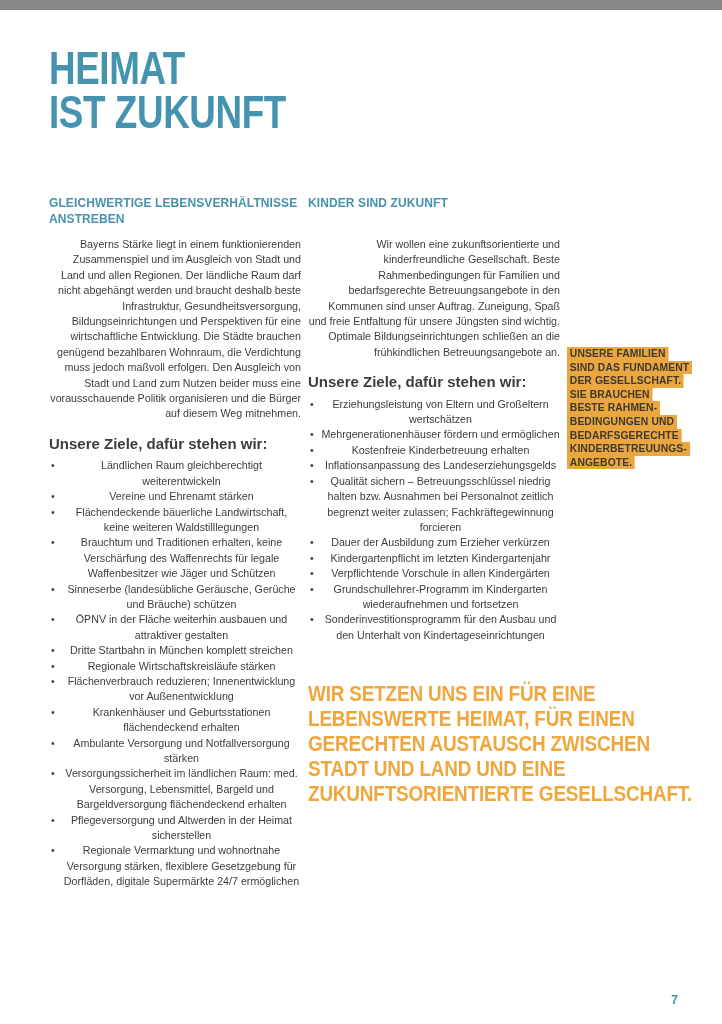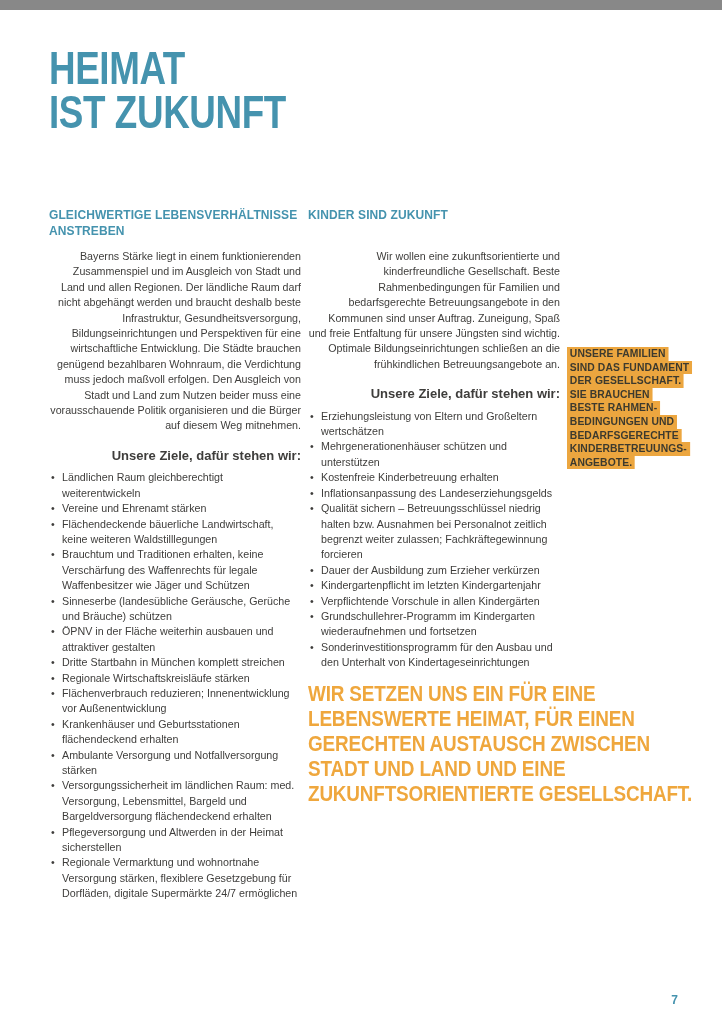--- a/index.html
+++ b/index.html
@@ -26,21 +26,21 @@
     color: #4593ae;
     transform: scaleX(0.80);
     transform-origin: 0 0;
     white-space: nowrap;
   }
   .title-line { display: block; }
 
   
   .col {
     position: absolute;
-    top: 198px;
+    top: 186px;
     width: 252px;
     font-size: 10.7px;
     line-height: 15.4px;
   }
   .col-left  { left: 49px; }
   .col-right { left: 308px; }
 
   .heading {
     margin: 0;
     min-height: 31px;
@@ -53,32 +53,32 @@
   }
   .intro {
     margin: 0;
     hyphens: auto;
     -webkit-hyphens: auto;
     text-align: right;
   }
   .goals-label {
     margin: 14px 0 7px 0;
     font-weight: bold;
-    font-size: 13px;
-    text-align: right;
+    font-size: 15px;
   }
   .goals {
     margin: 0;
     padding: 0;
     list-style: none;
   }
   .goal {
     position: relative;
     padding-left: 13px;
     hyphens: auto;
+    text-align: center;
     -webkit-hyphens: auto;
   }
   .goal::before {
     content: "\2022";
     position: absolute;
     left: 2px;
     top: 0;
   }
 
   
@@ -160,21 +160,21 @@
       </ul>
   </section>
 
   <section class="col col-right">
     <h2 class="heading">KINDER SIND ZUKUNFT</h2>
     <p class="intro">Wir wollen eine zukunftsorientierte und kinderfreundliche Gesellschaft. Beste Rahmenbedingungen für Familien und bedarfsgerechte Betreuungsangebote in den Kommunen sind unser Auftrag. Zuneigung, Spaß und freie Entfaltung für unsere Jüngsten sind wichtig. Optimale Bildungseinrichtungen schließen an die frühkindlichen Betreuungsangebote an.</p>
     <p class="goals-label">Unsere Ziele, dafür stehen wir:</p>
     <ul class="goals">
 
     <li class="goal">Erziehungsleistung von Eltern und Großeltern wertschätzen</li>
-        <li class="goal">Mehrgenerationenhäuser schützen und unterstützen</li>
+        <li class="goal">Mehrgenerationenhäuser fördern und ermöglichen</li>
         <li class="goal">Kostenfreie Kinderbetreuung erhalten</li>
         <li class="goal">Inflationsanpassung des Landeserziehungsgelds</li>
         <li class="goal">Qualität sichern – Betreuungsschlüssel niedrig halten bzw. Ausnahmen bei Personalnot zeitlich begrenzt weiter zulassen; Fachkräftegewinnung forcieren</li>
         <li class="goal">Dauer der Ausbildung zum Erzieher verkürzen</li>
         <li class="goal">Kindergartenpflicht im letzten Kindergartenjahr</li>
         <li class="goal">Verpflichtende Vorschule in allen Kindergärten</li>
         <li class="goal">Grundschullehrer-Programm im Kindergarten wiederaufnehmen und fortsetzen</li>
         <li class="goal">Sonderinvestitionsprogramm für den Ausbau und den Unterhalt von Kindertageseinrichtungen</li>
       </ul>
   </section>

